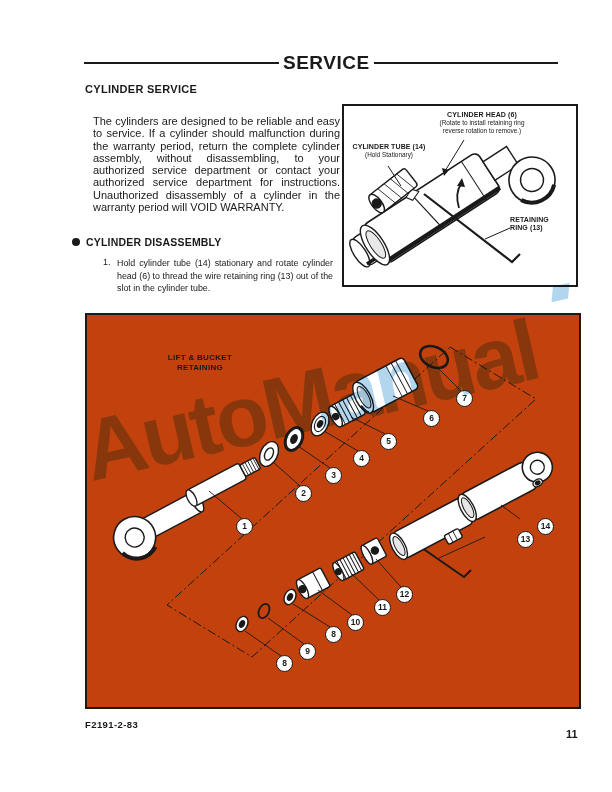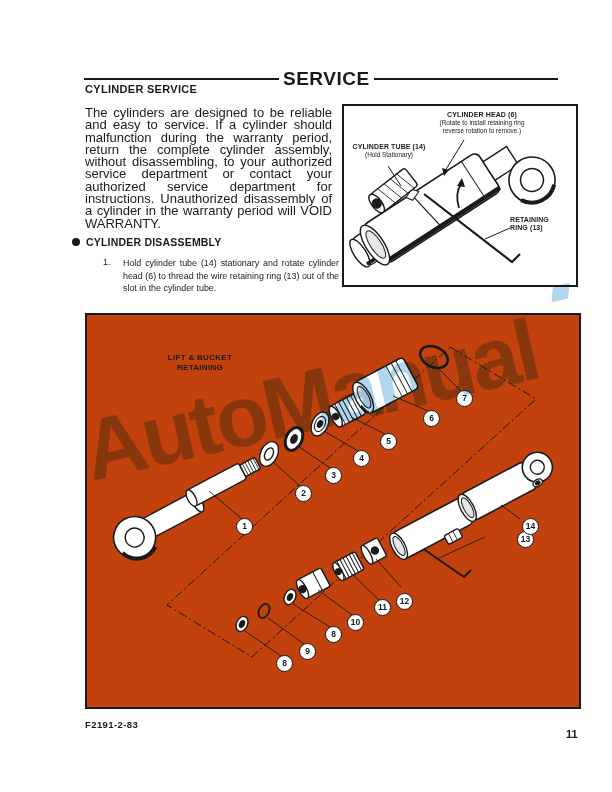--- a/index.html
+++ b/index.html
@@ -2,35 +2,35 @@
 <html><head>
 <meta charset="utf-8">
 <style>
   html,body{margin:0;padding:0;background:#888;}
   .page{
     position:relative;width:612px;height:792px;margin:0 auto;
     background:#ffffff;overflow:hidden;
     font-family:"Liberation Sans", sans-serif;color:#1a1a1a;
   }
   
-  .header{position:absolute;left:84px;top:53px;width:474px;display:flex;align-items:center;margin-top:16px;}
+  .header{position:absolute;left:84px;top:53px;width:474px;display:flex;align-items:center;}
   .rule{height:2px;background:#1a1a1a;}
   .rule.left{width:195px;}
   .rule.right{flex:1;}
   .header h1{margin:0;padding:0 4px;font-size:19px;font-weight:bold;letter-spacing:.5px;line-height:20px;}
   
   .section-title{position:absolute;left:85px;top:83px;margin:0;font-size:11px;font-weight:bold;letter-spacing:.3px;}
-  .body{position:absolute;left:85px;width:247px;margin:0;font-size:13px;line-height:12.3px;text-align:justify;}
+  .body{position:absolute;left:85px;width:247px;margin:8px;font-size:11px;line-height:12.3px;text-align:justify;}
   .p1{top:107px;}
   .p2{top:196px;}
   .subheading{position:absolute;left:72px;top:236px;display:flex;align-items:center;font-size:10.5px;font-weight:bold;letter-spacing:.2px;}
   .bullet{width:8px;height:8px;border-radius:50%;background:#1a1a1a;margin-right:6px;flex:none;}
   .step{position:absolute;left:103px;top:257px;width:230px;}
   .stepnum{position:absolute;left:0;top:0;font-size:8.9px;}
-  .steptext{margin:0 0 0 20px;width:216px;font-size:8.9px;line-height:12.6px;text-align:justify;}
+  .steptext{margin:0 0 0 14px;width:216px;font-size:8.9px;line-height:12.6px;text-align:justify;}
   
   .inset-box{position:absolute;left:342px;top:104px;width:232px;height:179px;border:2px solid #1a1a1a;background:#fff;}
   .inset-box .lbl{position:absolute;font-size:7px;line-height:8px;text-align:center;}
   .inset-box .lbl b{display:block;font-size:7px;letter-spacing:.1px;}
   .inset-box .lbl .note{font-weight:normal;font-size:6.4px;line-height:7.4px;}
   .lbl-head{left:58px;top:5px;width:160px;}
   .lbl-tube{left:3px;top:37px;width:84px;}
   .lbl-ring{left:166px;top:110px;width:62px;text-align:left!important;}
   .inset-box svg{position:absolute;left:0;top:0;}
   
@@ -292,23 +292,23 @@
     <span class="callout" style="left:238px;top:152px;">3</span>
     <span class="callout" style="left:266px;top:135px;">4</span>
     <span class="callout" style="left:293px;top:118px;">5</span>
     <span class="callout" style="left:336px;top:95px;">6</span>
     <span class="callout" style="left:369px;top:75px;">7</span>
     <span class="callout" style="left:189px;top:340px;">8</span>
     <span class="callout" style="left:212px;top:328px;">9</span>
     <span class="callout" style="left:238px;top:311px;">8</span>
     <span class="callout" style="left:260px;top:299px;text-align:center;">10</span>
     <span class="callout" style="left:287px;top:284px;">11</span>
-    <span class="callout" style="left:309px;top:278px;">12</span>
+    <span class="callout" style="left:309px;top:271px;">12</span>
     <span class="callout" style="left:398px;top:216px;margin-left:32px;">13</span>
-    <span class="callout" style="left:435px;top:203px;">14</span>
+    <span class="callout" style="left:450px;top:203px;">14</span>
 
     <div class="watermark">AutoManual</div>
   </div>
 
   <div class="wm-frag"></div>
 
   <div class="footer-code">F2191-2-83</div>
   <div class="page-num">11</div>
 
 </div>

